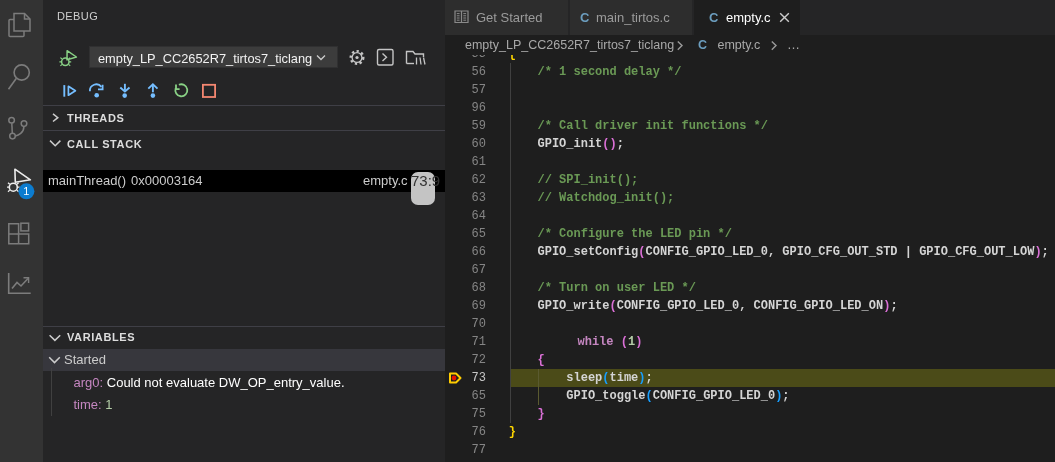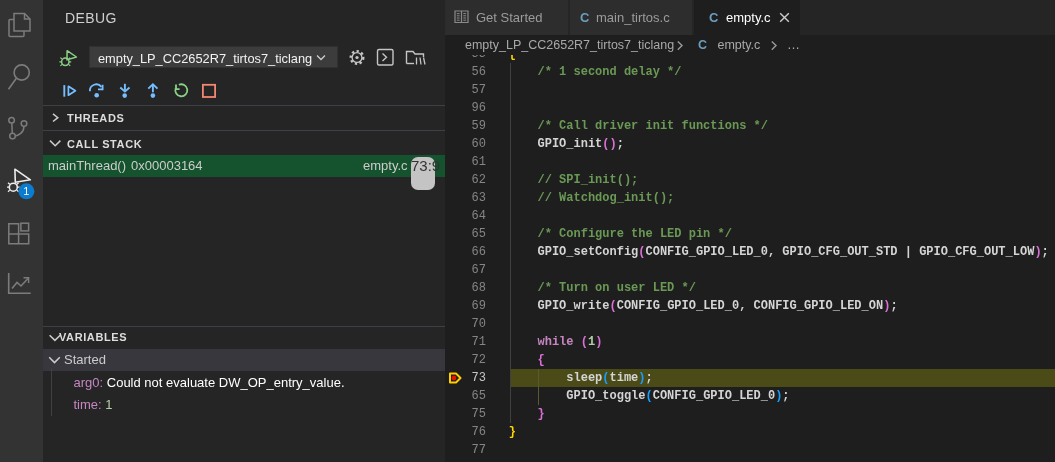--- a/index.html
+++ b/index.html
@@ -18,28 +18,28 @@
   #editor { left:445px; top:0; width:610px; height:462px; background:#1e1e1e; }
   #tabbar { position:absolute; left:0; top:0; width:610px; height:35px; background:#252526; }
   .tab { position:absolute; top:0; height:35px; background:#2d2d2d; }
   .tabtxt { position:absolute; top:10px; font-size:13px; color:#9b9b9b; }
   #crumbs { position:absolute; left:0; top:35px; width:610px; height:20px; background:#1e1e1e; z-index:5; font-size:12.5px; color:#a9a9a9; }
   #code { position:absolute; left:0; top:0; width:610px; height:462px; overflow:hidden; }
   .cl { position:absolute; left:63.7px; height:18px; line-height:18px; white-space:pre;
         font-family:"Liberation Mono", monospace; font-size:12px; font-weight:bold; color:#d4d4d4; }
   .ln { position:absolute; left:0; width:41px; height:18px; line-height:18px; text-align:right;
         font-family:"Liberation Mono", monospace; font-size:12px; color:#858585; }
-  .cm { color:#6a9955; } .kw { color:#569cd6; } .ck { color:#c586c0; } .nm { color:#b5cea8; }
+  .cm { color:#6a9955; } .kw { color:#569cd6; } .ck { color:#c586c0;margin-left:40px; } .nm { color:#b5cea8; }
   .b1 { color:#ffd700; } .b2 { color:#da70d6; } .b3 { color:#179fff; }
 </style>
 </head>
 <body>
 <div id="page">
   <div class="abs" id="sidebar">
-    <div class="abs" style="left:22px;top:10px;font-size:14px;color:#cfcfcf;letter-spacing:0.4px">DEBUG</div>
+    <div class="abs" style="left:14px;top:10px;font-size:11px;color:#cfcfcf;letter-spacing:0.4px">DEBUG</div>
     <div class="abs" style="left:46px;top:46px;width:249px;height:22px;background:#3c3c3c;border:1px solid #303031">
       <span class="abs" style="left:8px;top:3.5px;font-size:12.8px;color:#f2f2f2">empty_LP_CC2652R7_tirtos7_ticlang</span>
       <svg class="abs" style="left:226px;top:7px" width="10" height="8" viewBox="0 0 10 8">
         <path d="M1 1.5 L5 5.5 L9 1.5" fill="none" stroke="#cccccc" stroke-width="1.3"></path>
       </svg>
     </div>
     <svg class="abs" style="left:0;top:0;z-index:6" width="402" height="462" viewBox="0 0 402 462">
 
       <g stroke="#89d185" fill="none" stroke-width="1.5">
         <path d="M24.1 50.7 L33.4 57 L24 59.9 Z" stroke-linejoin="round"></path>
@@ -96,28 +96,28 @@
 
       <path d="M10 113.9 L14.8 117.7 L10 121.5" stroke="#cccccc" fill="none" stroke-width="1.5"></path>
       <path d="M7 140.6 L12.2 145.7 L17.4 140.6" stroke="#cccccc" fill="none" stroke-width="1.5"></path>
       <path d="M6.6 335.2 L11.9 340.4 L17.2 335.2" stroke="#cccccc" fill="none" stroke-width="1.5"></path>
       <path d="M6.2 357.3 L11.5 362.6 L16.8 357.3" stroke="#cccccc" fill="none" stroke-width="1.5"></path>
     </svg>
     <div class="sep" style="top:105px"></div>
     <div class="hdr" style="top:112px;left:24px">THREADS</div>
     <div class="sep" style="top:129.5px"></div>
     <div class="hdr" style="top:137.5px;left:24px">CALL STACK</div>
-    <div class="abs row13" style="left:0;top:155px;width:402px;height:22px;background:#14532d">
+    <div class="abs row13" style="left:0;top:170px;width:402px;height:22px;background:#000000">
       <span class="abs" style="left:5px;top:3px">mainThread()</span>
       <span class="abs" style="left:88px;top:3px">0x00003164</span>
       <span class="abs" style="left:320px;top:3px">empty.c</span>
       <span class="abs" style="left:368px;top:2px;width:24px;height:33px;background:#c4c4c4;color:#333333;border-radius:7px;font-size:15px;text-align:center;line-height:17px">73:9</span>
     </div>
     <div class="sep" style="top:326px"></div>
-    <div class="hdr" style="top:331px;left:16px">VARIABLES</div>
+    <div class="hdr" style="top:331px;left:24px">VARIABLES</div>
     <div class="abs row13" style="left:0;top:348.5px;width:402px;height:22px;background:#37373d">
       <span class="abs" style="left:21px;top:3px">Started</span>
     </div>
     <div class="abs" style="left:8px;top:368px;width:1px;height:48px;background:#404040"></div>
     <div class="abs row13" style="left:30.5px;top:375px"><span style="color:#c586c0">arg0:</span> <span style="color:#ffffff">Could not evaluate DW_OP_entry_value.</span></div>
     <div class="abs row13" style="left:30.5px;top:397px"><span style="color:#c586c0">time:</span> <span style="color:#b5cea8">1</span></div>
   </div>
   <div class="abs" id="actbar">
     <svg class="abs" style="left:0;top:0" width="43" height="462" viewBox="0 0 43 462">
 

